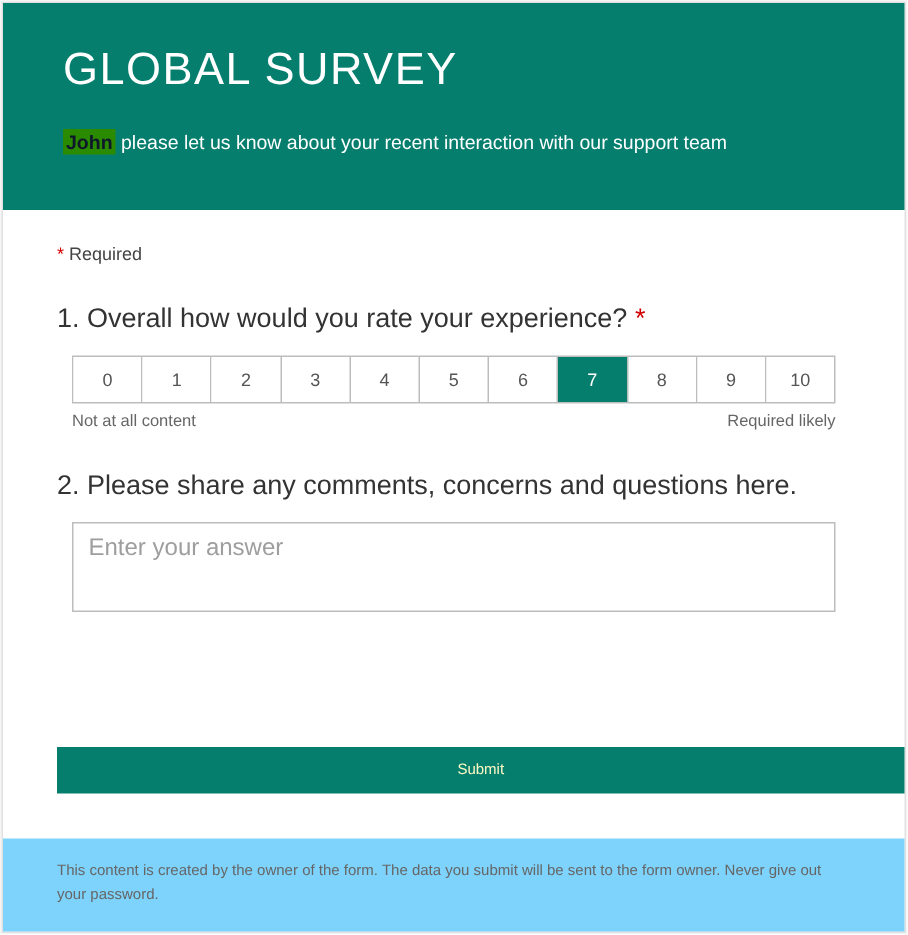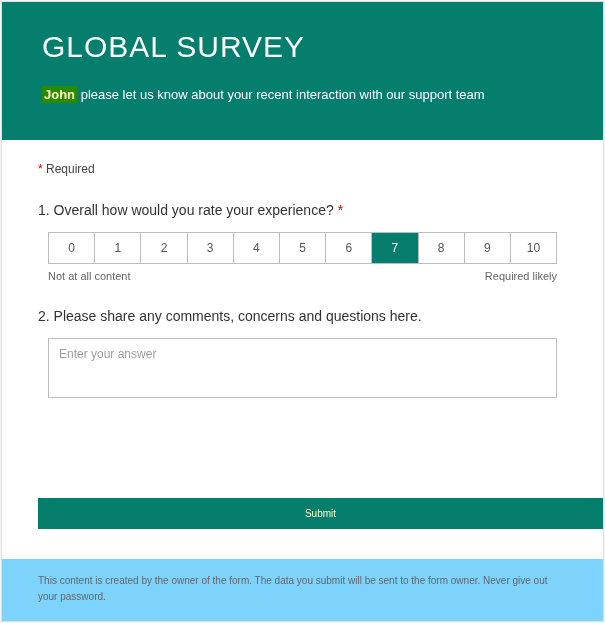--- a/index.html
+++ b/index.html
@@ -29,36 +29,36 @@
     font-weight: 300;
     letter-spacing: 1px;
     margin-bottom: 22px;
   }
   .subtitle {
     font-size: 13px;
     line-height: 1.4;
   }
   .highlight {
     background: #2a8a00;
-    color: #fef9c3;
+    color: #0f172a;
     font-weight: bold;
     padding: 1px 2px;
   }
   .body {
     padding: 22px 36px 10px 36px;
     flex: 1;
   }
   .required-note {
     font-size: 12px;
     color: #444;
   }
   .required-note .star, .qstar { color: #d40000; }
   .question-block { margin-top: 26px; }
   .question-text {
-    font-size: 14px;
+    font-size: 18px;
     color: #333;
     margin-bottom: 14px;
   }
   .rating-row {
     display: flex;
     border: 1px solid #bdbdbd;
     margin: 0 10px;
   }
   .rating-cell {
     flex: 1;
@@ -81,21 +81,21 @@
     font-size: 11px;
     color: #666;
     margin: 6px 10px 0 10px;
   }
   .answer-box {
     width: calc(100% - 20px);
     margin: 0 10px;
     height: 60px;
     border: 1px solid #bdbdbd;
     padding: 8px 10px;
-    font-size: 12px;
+    font-size: 16px;
     font-family: inherit;
     color: #333;
     resize: none;
   }
   .answer-box::placeholder { color: #9e9e9e; }
   .submit-btn {
     background: #057e6e;
     color: #fef9c3;
     border: none;
     font-size: 10px;

